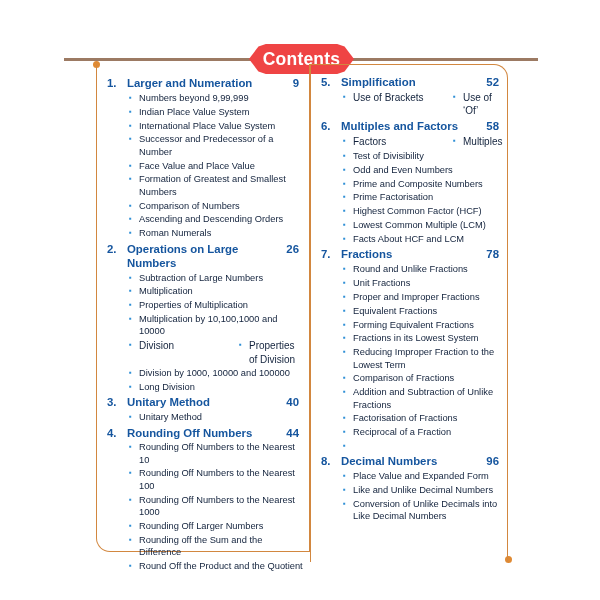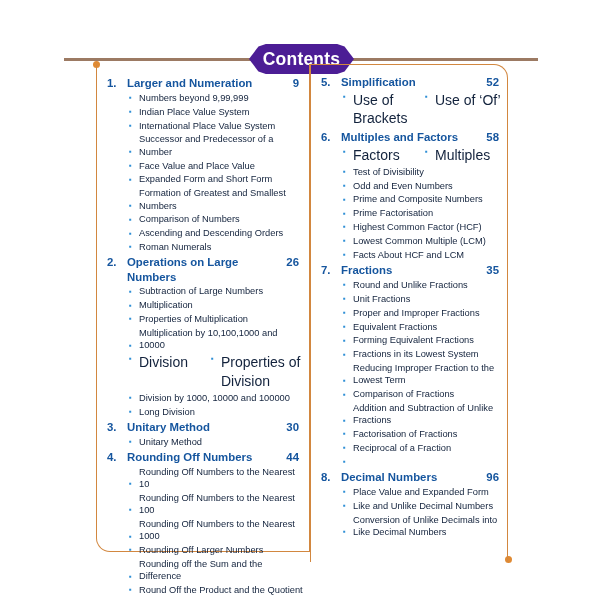--- a/index.html
+++ b/index.html
@@ -31,21 +31,21 @@
   }
   .rule.left  { left: 64px;  width: 190px; }
   .rule.right { left: 348px; width: 190px; }
 
   .banner {
     position: absolute;
     left: 249px;
     top: 0px;
     width: 105px;
     height: 30px;
-    background: #4c1d95;
+    background: #ef4444;
     color: #ffffff;
     font-size: 17.5px;
     font-weight: bold;
     letter-spacing: 0.2px;
     display: flex;
     align-items: center;
     justify-content: center;
     -webkit-clip-path: polygon(0% 50%, 9% 8%, 16% 0%, 84% 0%, 91% 8%, 100% 50%, 91% 92%, 84% 100%, 16% 100%, 9% 92%);
     clip-path: polygon(0% 50%, 9% 8%, 16% 0%, 84% 0%, 91% 8%, 100% 50%, 91% 92%, 84% 100%, 16% 100%, 9% 92%);
   }
@@ -108,38 +108,38 @@
   .chapter .title { flex: 1 1 auto; }
   .chapter .page {
     flex: 0 0 auto;
     padding-left: 4px;
     padding-right: 4px;
     text-align: right;
   }
 
   .topic {
     display: flex;
-    align-items: flex-end;
+    align-items: flex-start;
     font-size: 9.3px;
     color: #12223c;
     line-height: 1.32;
     margin: 1.6px 0;
     padding-left: 26px;
   }
   .topic .bullet {
     flex: 0 0 auto;
     width: 10px;
     color: #2f8fd6;
     font-size: 8px;
     line-height: 1.5;
   }
   .topic .bullet::before { content: "\25AA"; }
   .topic .text { flex: 1 1 auto; }
 
-  .topic-pair { padding-left: 26px; display: flex; align-items: flex-start; font-size: 14px; color: #12223c; line-height: 1.32; margin: 1.6px 0; }
+  .topic-pair { padding-left: 26px; display: flex; align-items: flex-start; font-size: 10px; color: #12223c; line-height: 1.32; margin: 1.6px 0; gap: 28px; }
   .topic-pair .cellA { display: flex; align-items: flex-start; width: 82px; flex: 0 0 82px; }
   .topic-pair .cellB { display: flex; align-items: flex-start; flex: 1 1 auto; }
   .topic-pair .bullet { flex: 0 0 auto; width: 10px; color: #2f8fd6; font-size: 8px; line-height: 1.5; }
   .topic-pair .bullet::before { content: "\25AA"; }
 </style>
 </head>
 <body>
 
 <div id="header-area">
   <div class="rule left"></div>
@@ -171,24 +171,20 @@
     <div class="topic">
       <span class="bullet"></span>
       <span class="text">Successor and Predecessor of a Number</span>
     </div>
     <div class="topic">
       <span class="bullet"></span>
       <span class="text">Face Value and Place Value</span>
     </div>
     <div class="topic">
       <span class="bullet"></span>
-      <span class="text">Expanded Form and Short Form</span>
-    </div>
-    <div class="topic">
-      <span class="bullet"></span>
       <span class="text">Formation of Greatest and Smallest Numbers</span>
     </div>
     <div class="topic">
       <span class="bullet"></span>
       <span class="text">Comparison of Numbers</span>
     </div>
     <div class="topic">
       <span class="bullet"></span>
       <span class="text">Ascending and Descending Orders</span>
     </div>
@@ -231,21 +227,21 @@
       <span class="bullet"></span>
       <span class="text">Division by 1000, 10000 and 100000</span>
     </div>
     <div class="topic">
       <span class="bullet"></span>
       <span class="text">Long Division</span>
     </div>
     <div class="chapter">
       <span class="num">3.</span>
       <span class="title">Unitary Method</span>
-      <span class="page">30</span>
+      <span class="page">40</span>
     </div>
     <div class="topic">
       <span class="bullet"></span>
       <span class="text">Unitary Method</span>
     </div>
     <div class="chapter">
       <span class="num">4.</span>
       <span class="title">Rounding Off Numbers</span>
       <span class="page">44</span>
     </div>
@@ -329,21 +325,21 @@
       <span class="bullet"></span>
       <span class="text">Lowest Common Multiple (LCM)</span>
     </div>
     <div class="topic">
       <span class="bullet"></span>
       <span class="text">Facts About HCF and LCM</span>
     </div>
     <div class="chapter">
       <span class="num">7.</span>
       <span class="title">Fractions</span>
-      <span class="page">35</span>
+      <span class="page">78</span>
     </div>
     <div class="topic">
       <span class="bullet"></span>
       <span class="text">Round and Unlike Fractions</span>
     </div>
     <div class="topic">
       <span class="bullet"></span>
       <span class="text">Unit Fractions</span>
     </div>
     <div class="topic">

